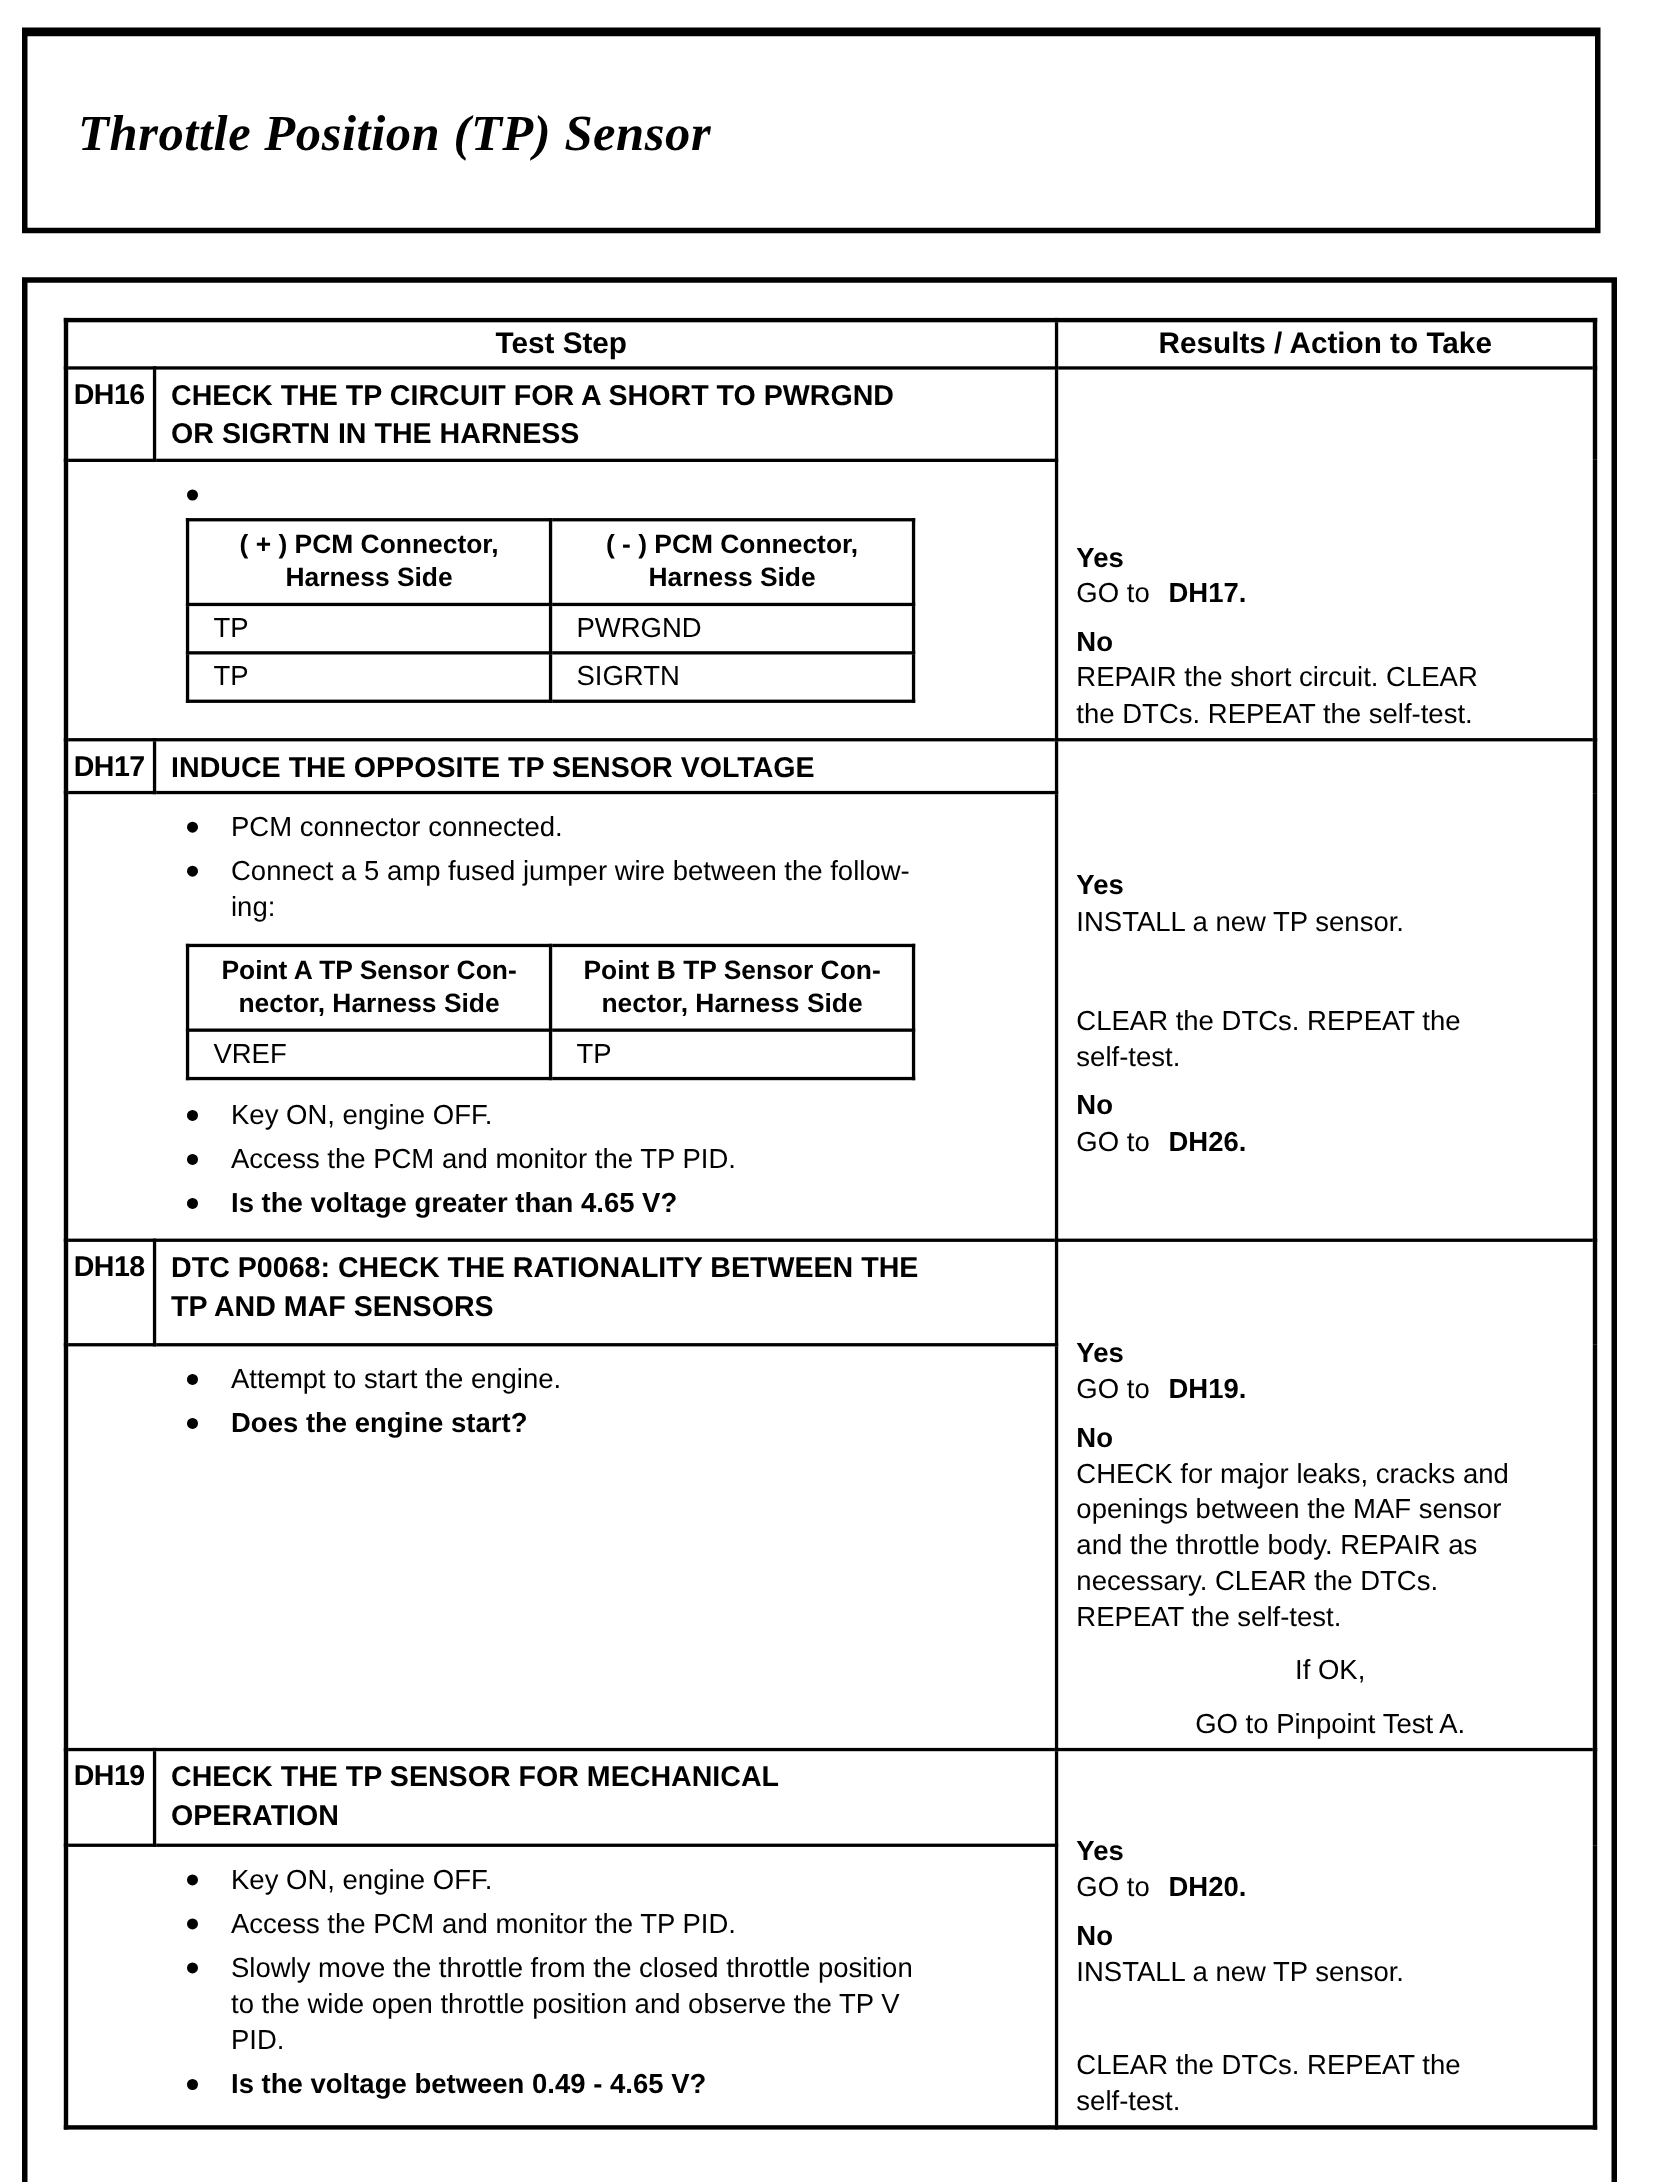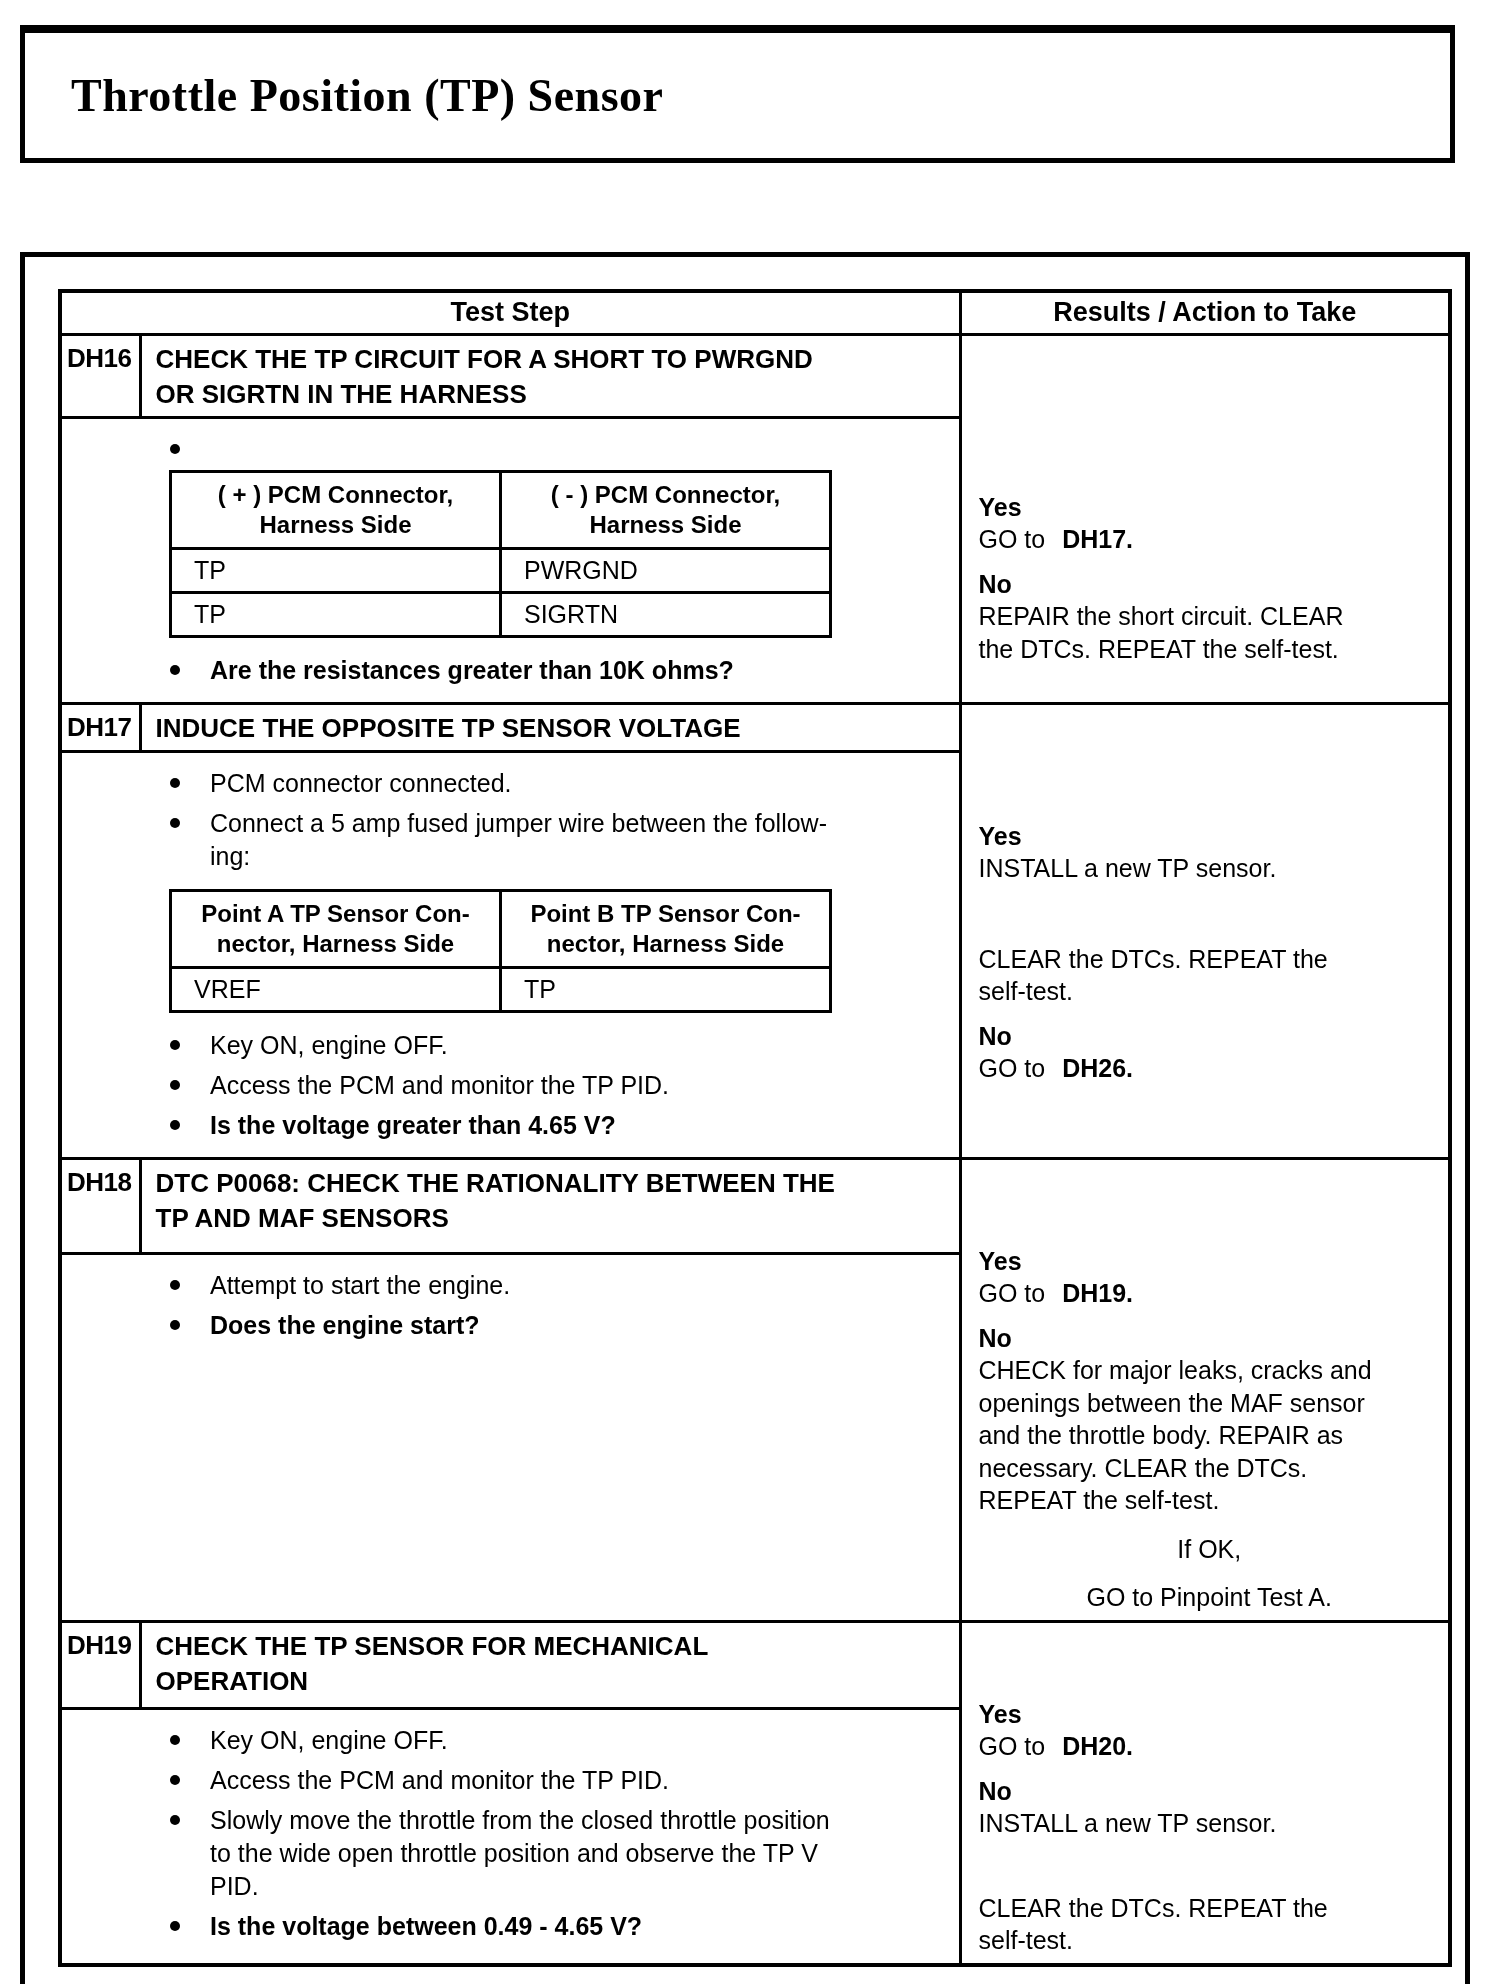--- a/index.html
+++ b/index.html
@@ -8,23 +8,24 @@
     width:1504px; height:1984px;
     position:relative;
     font-family:"Liberation Sans", sans-serif;
     color:#000;
     -webkit-font-smoothing:none;
   }
 
   
   .title-box {
     position:absolute; left:20px; top:25px;
-    width:1435px; height:138px;
+    width:1435px; height:187px;
     border:5px solid #000; border-top-width:8px;
     display:flex;
+    font-style:italic;
   }
   .title-left {
     flex:1 1 auto;
     display:flex; align-items:center;
     padding-left:46px;
   }
   .title-left span {
     font-family:"Liberation Serif", serif;
     font-weight:bold; font-size:46px; letter-spacing:0.5px;
   }
@@ -178,24 +179,20 @@
           <tr>
             <td>TP</td>
             <td>PWRGND</td>
           </tr>
           <tr>
             <td>TP</td>
             <td>SIGRTN</td>
           </tr>
         </tbody>
             </table>
-        <div class="bullet bold">
-          <span class="dot"></span>
-          <div class="btext">Are the resistances greater than 10K ohms?</div>
-        </div>
       </td>
     </tr>
 
     <tr class="h1">
       <td class="num">DH17</td>
       <td class="ttl">INDUCE THE OPPOSITE TP SENSOR VOLTAGE</td>
       <td class="res p1" rowspan="2">
         <div class="res-line bold">Yes</div>
         <div class="res-line">INSTALL a new TP sensor.</div>
         <div class="res-line gap-a">CLEAR the DTCs. REPEAT the

